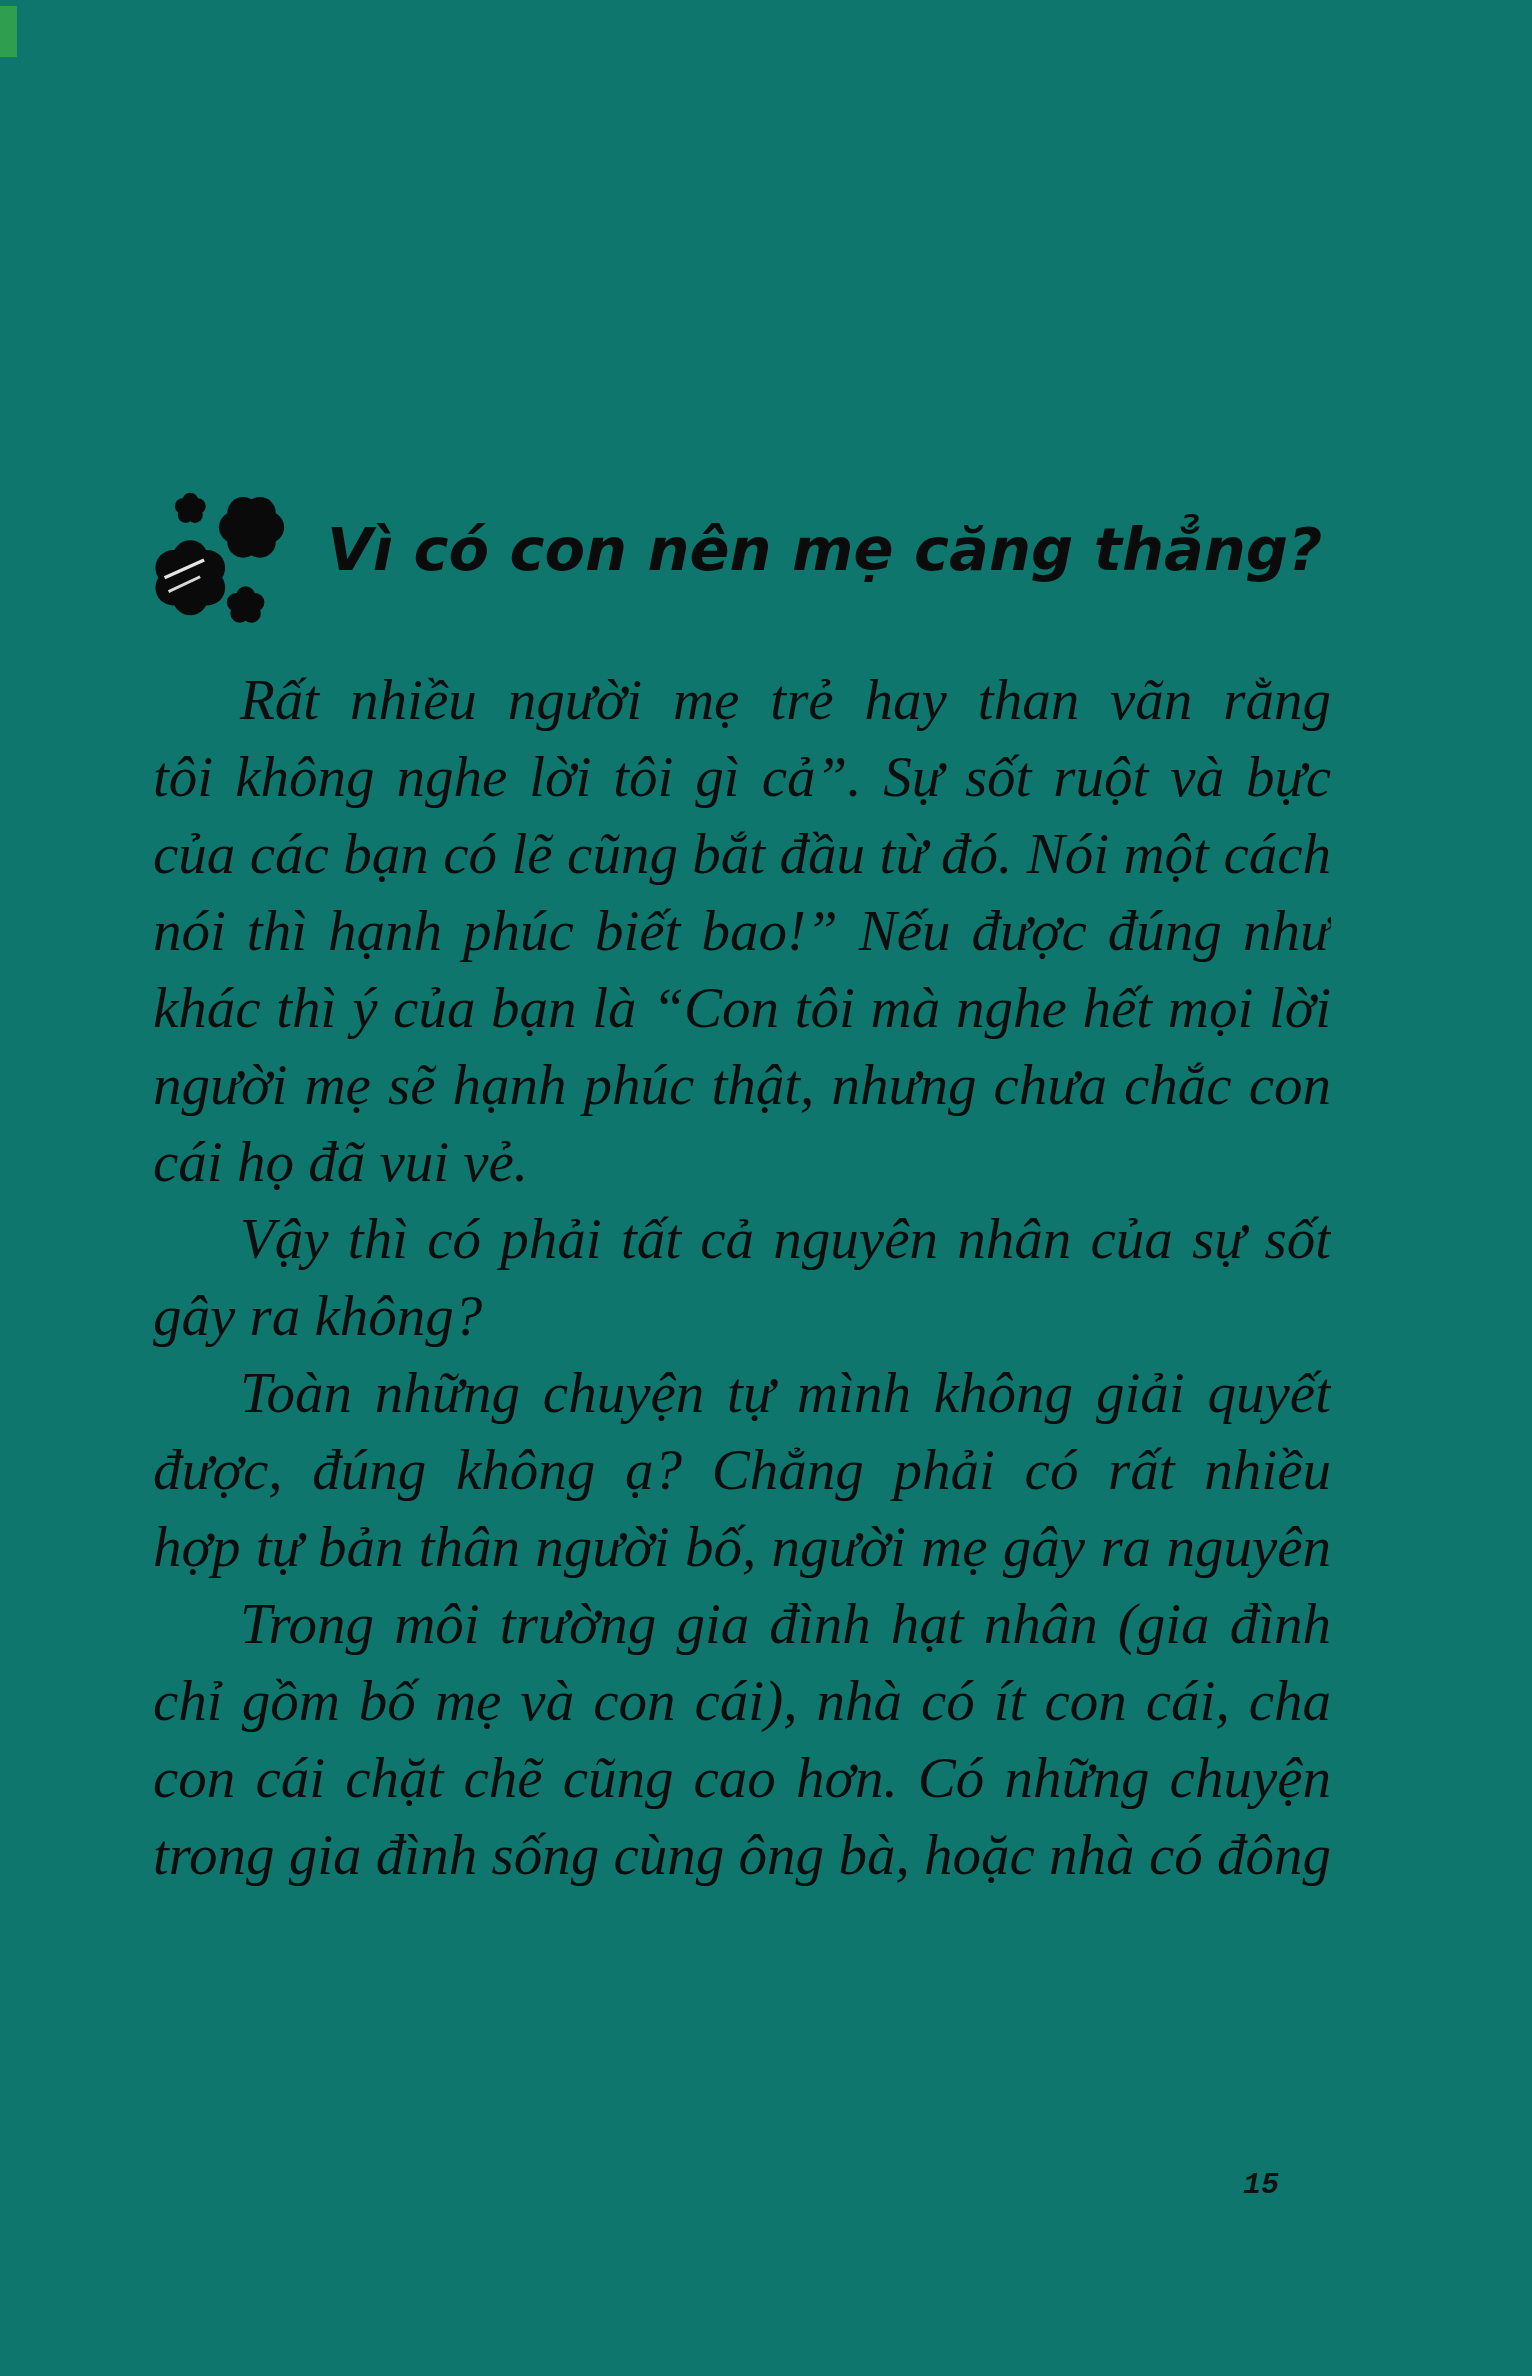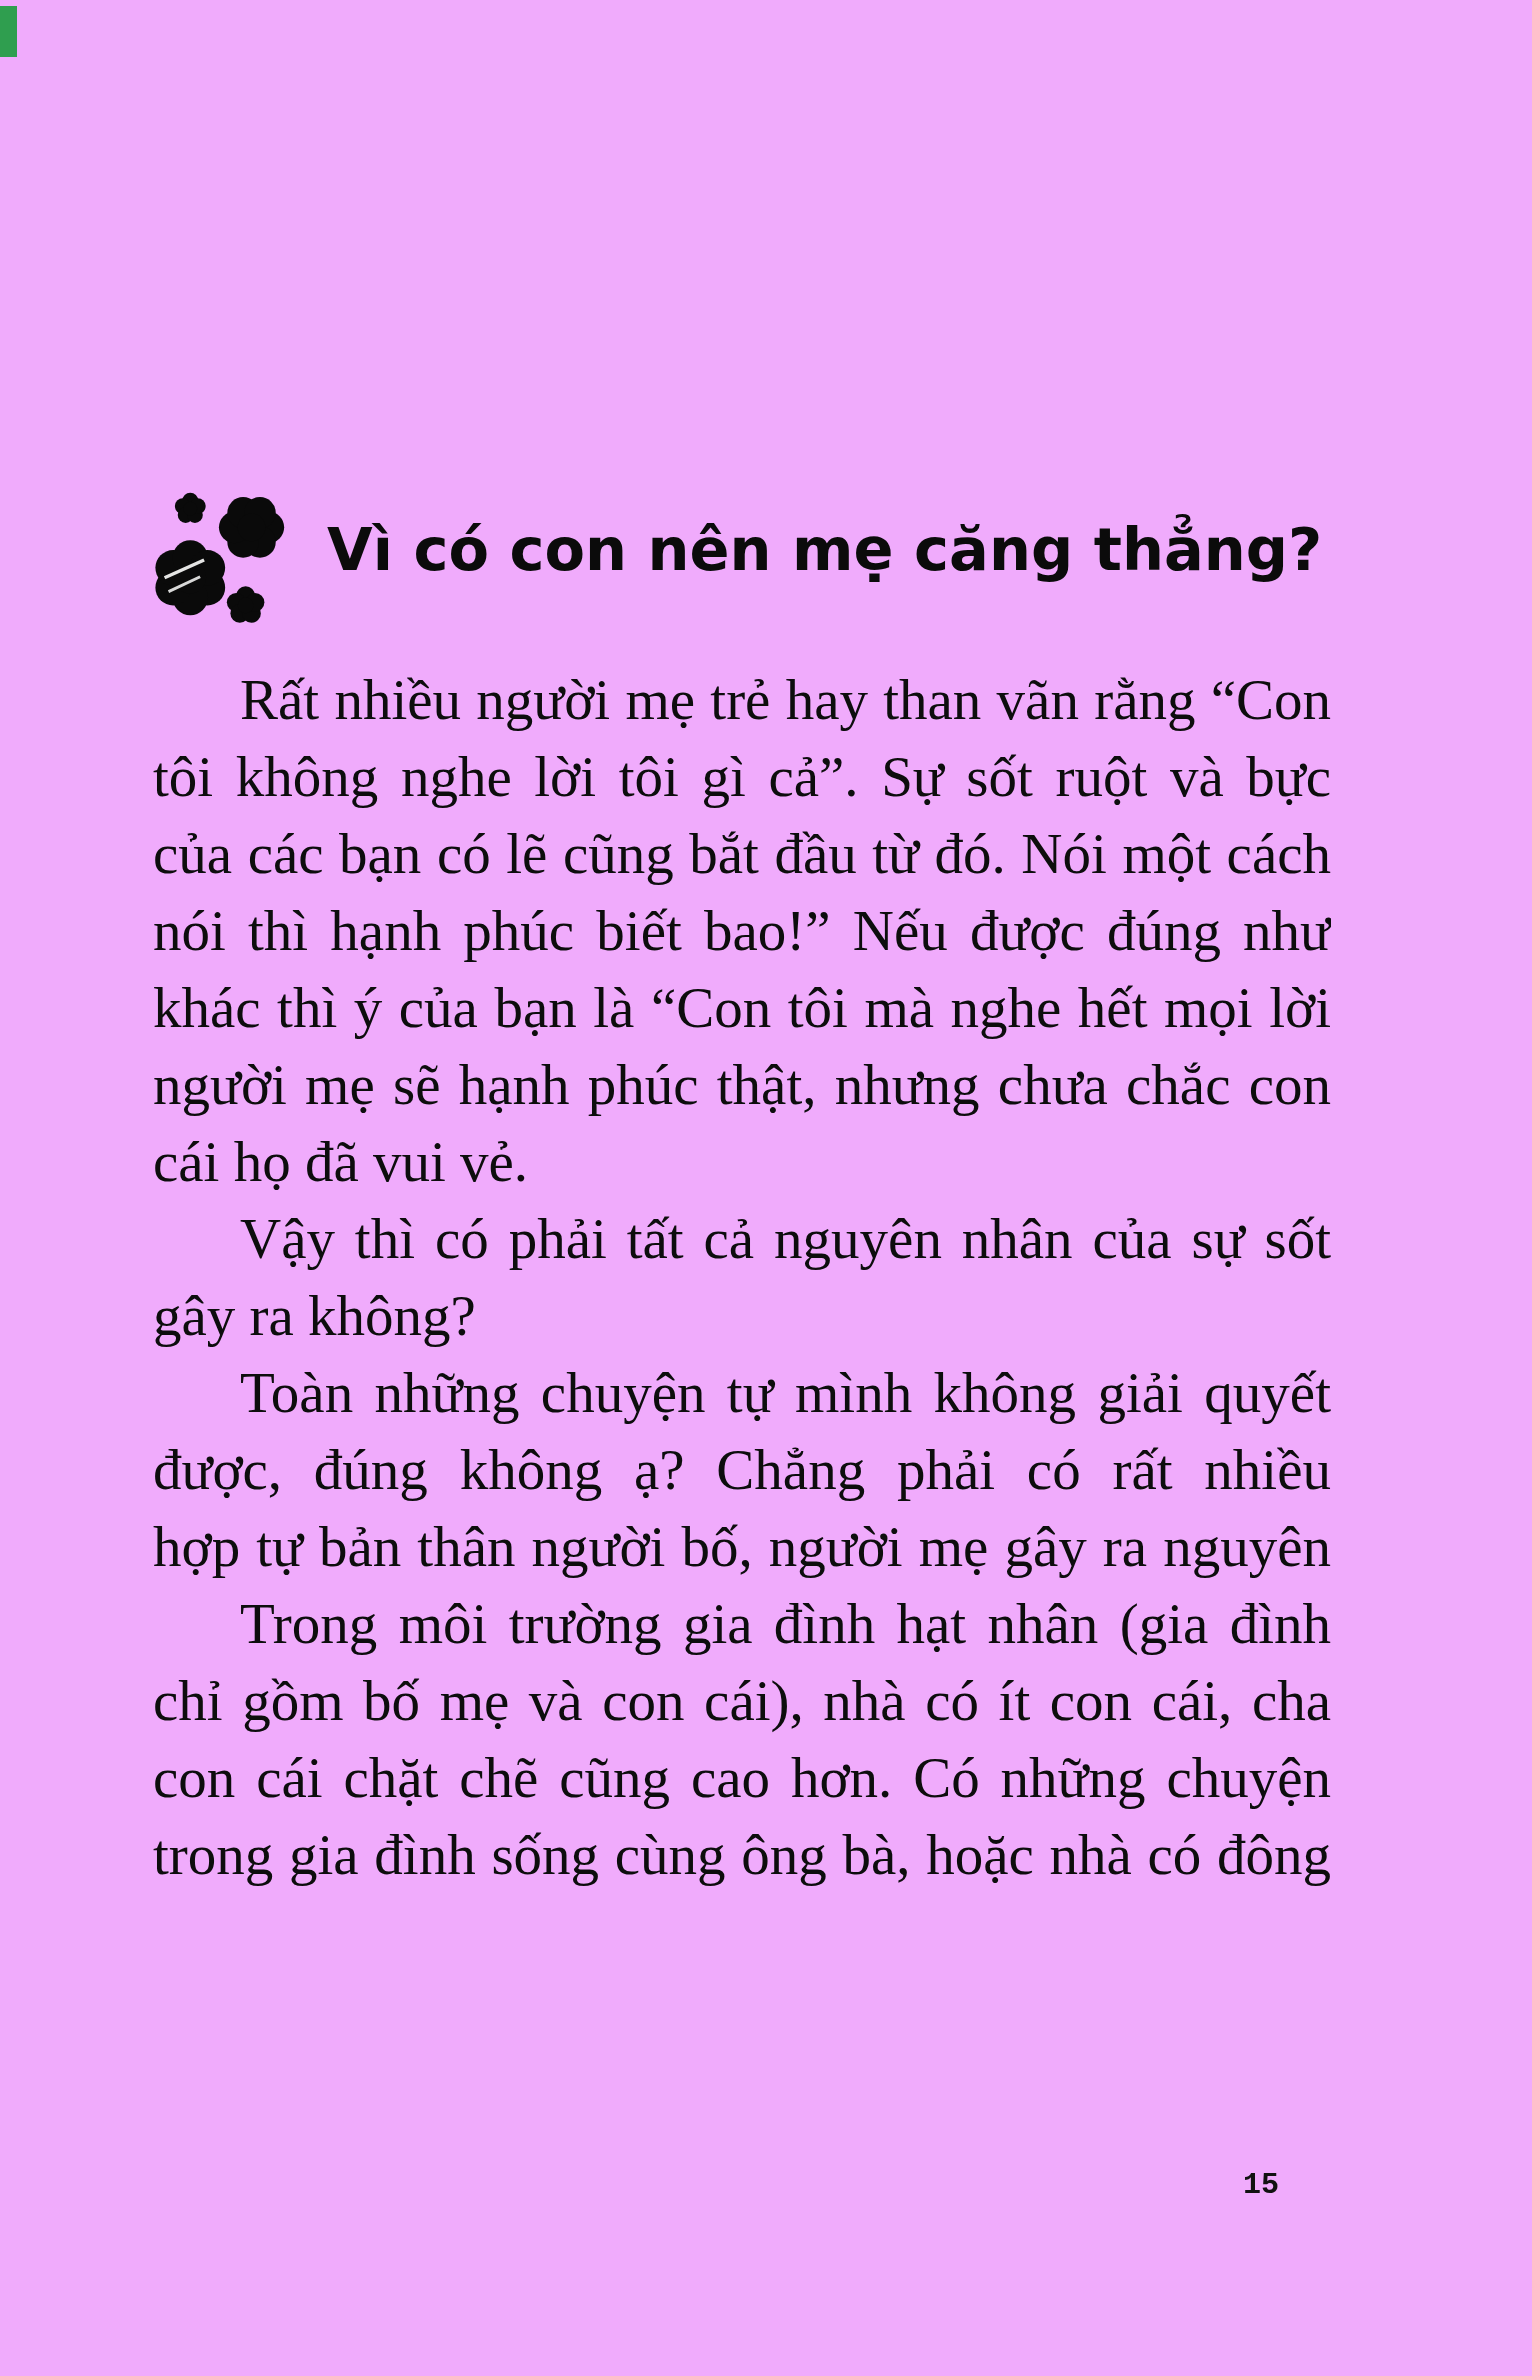--- a/index.html
+++ b/index.html
@@ -82,21 +82,21 @@
     width: 119px;
     font-family: "Liberation Mono", "DejaVu Sans Mono", monospace;
     font-weight: bold;
     font-size: 30px;
     color: #111111;
   }
 </style>
 </head>
 <body>
 
-<div class="page" style="background: #f0abfc;">
+<div class="page" style="background: #0f766e; font-style: italic;">
 
   <div class="corner-mark" style="background: rgb(47, 158, 79);"></div>
 
   <div class="chapter-header">
     <svg class="ornament" viewBox="0 0 170 170" xmlns="http://www.w3.org/2000/svg">
       <g fill="#0a0a0a">
 
         <circle cx="62" cy="28" r="8"></circle>
         <circle cx="54.4" cy="33.5" r="8"></circle>
         <circle cx="57.3" cy="42.5" r="8"></circle>

